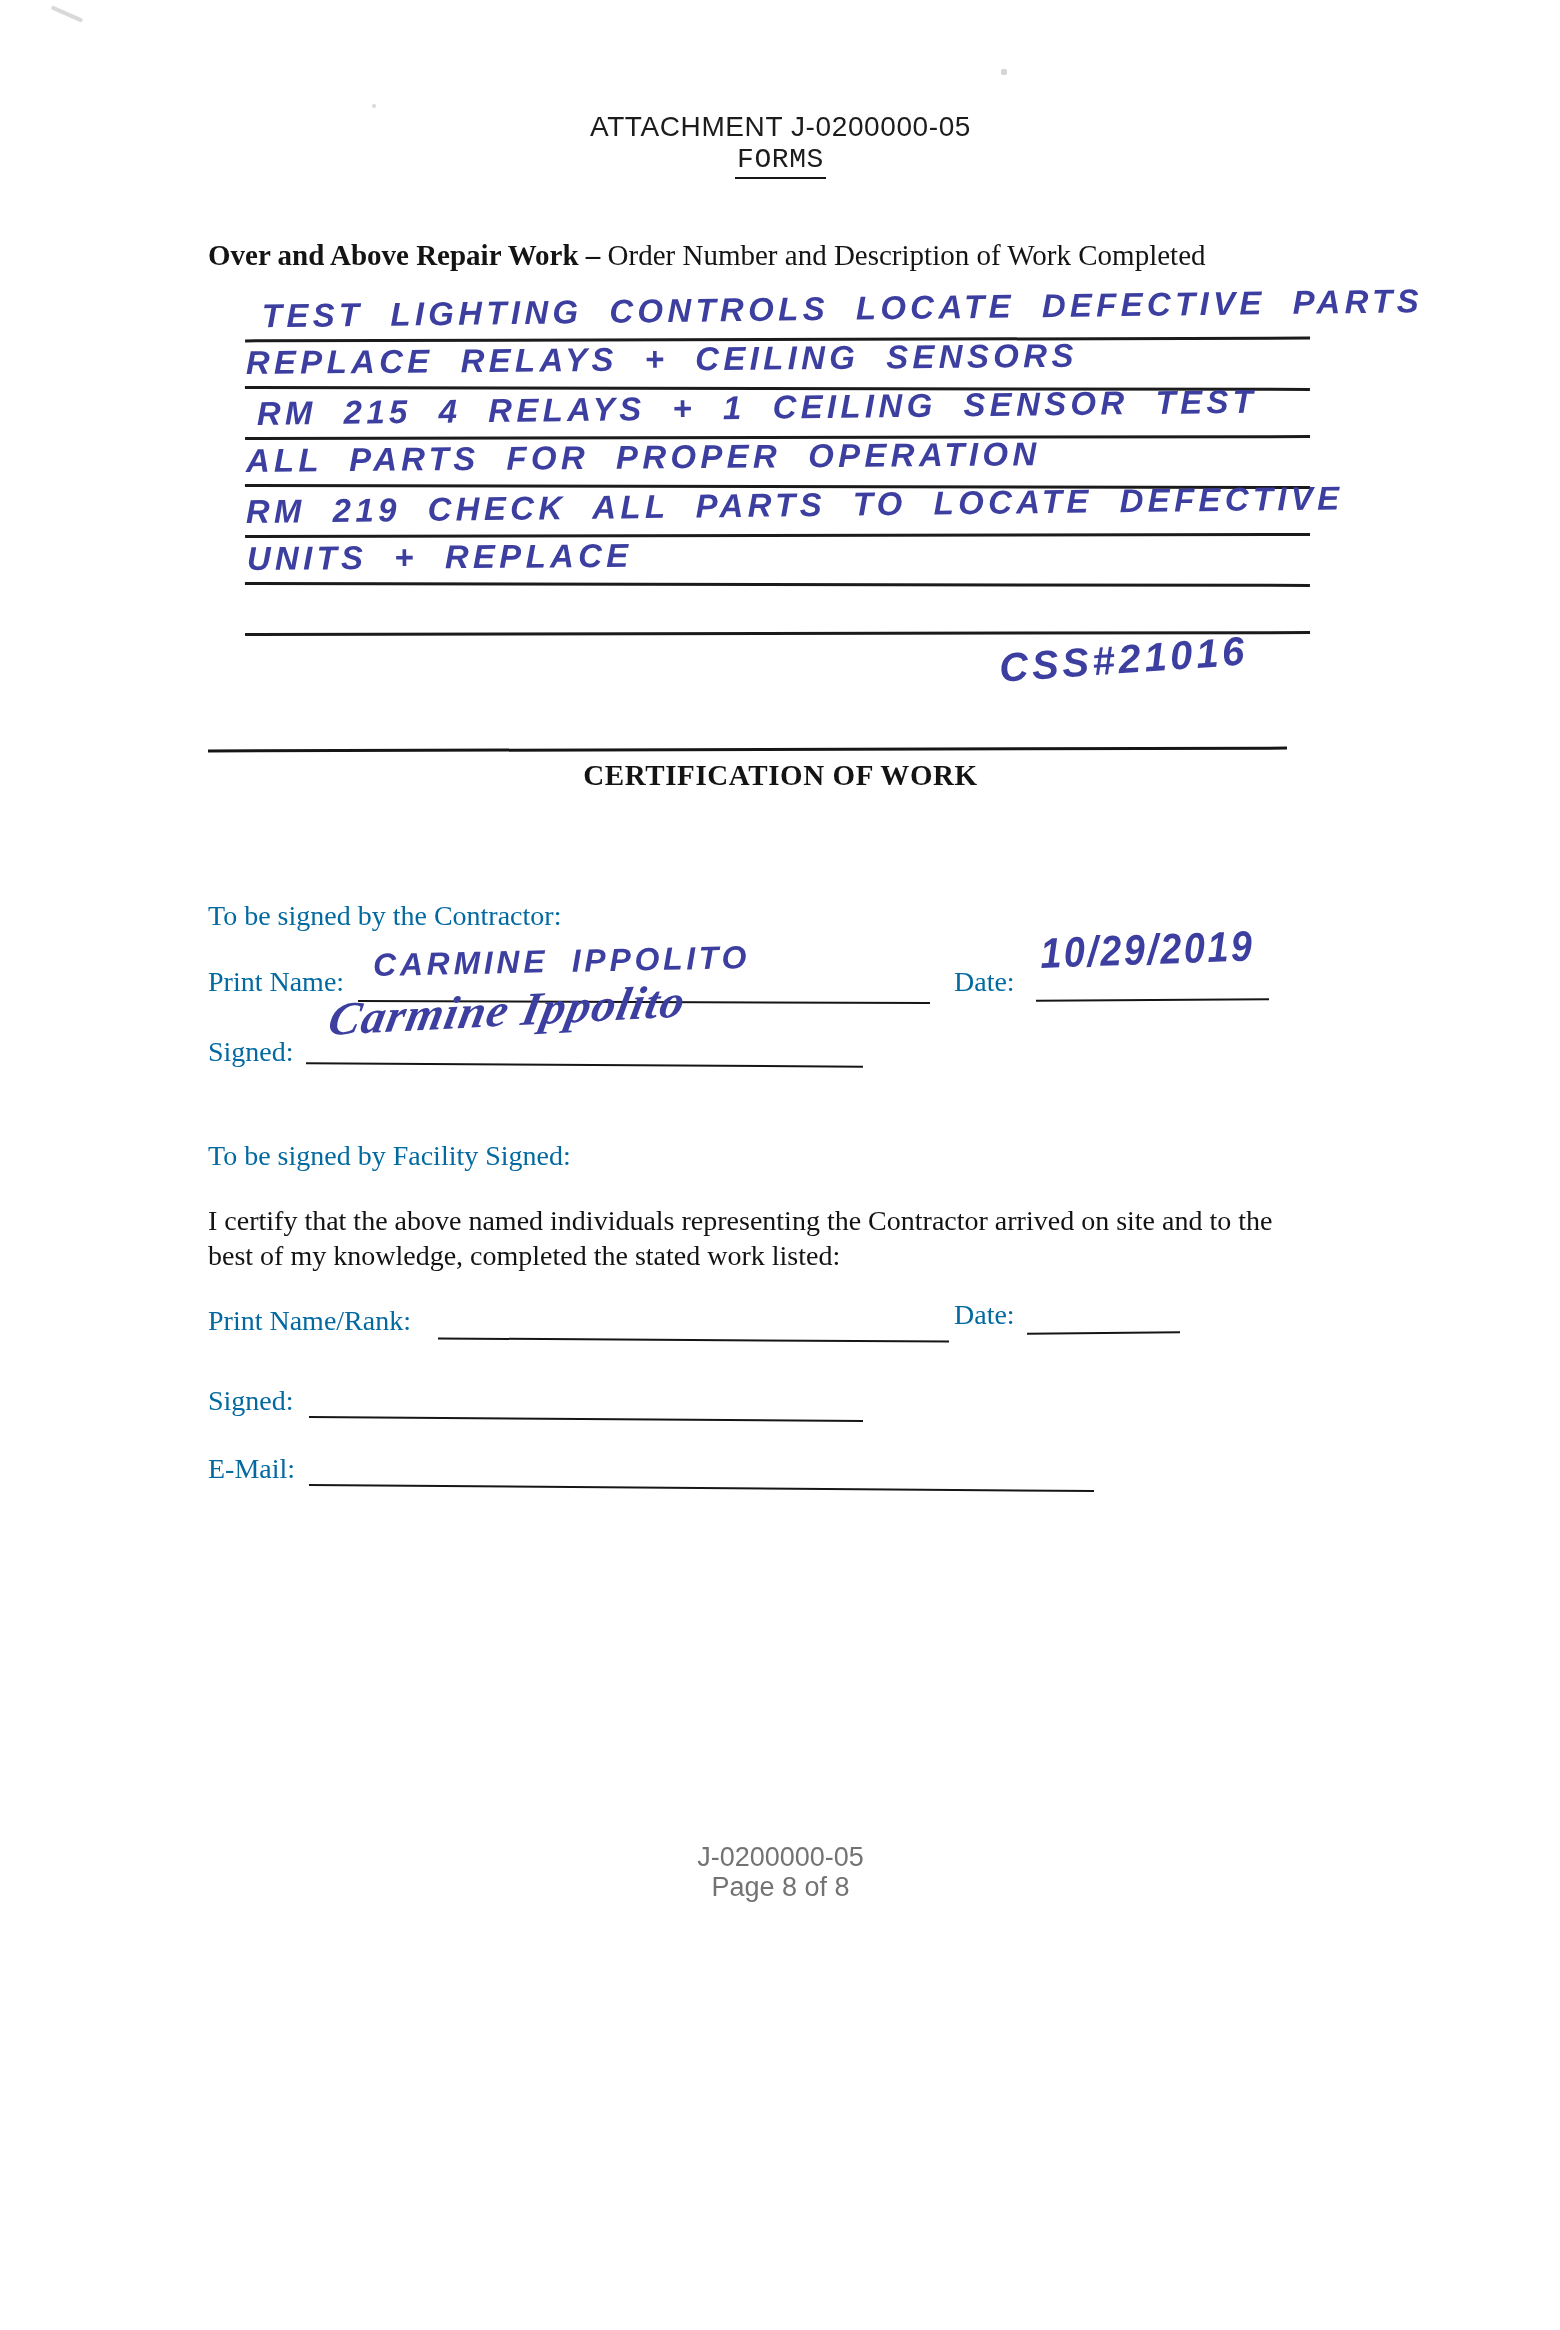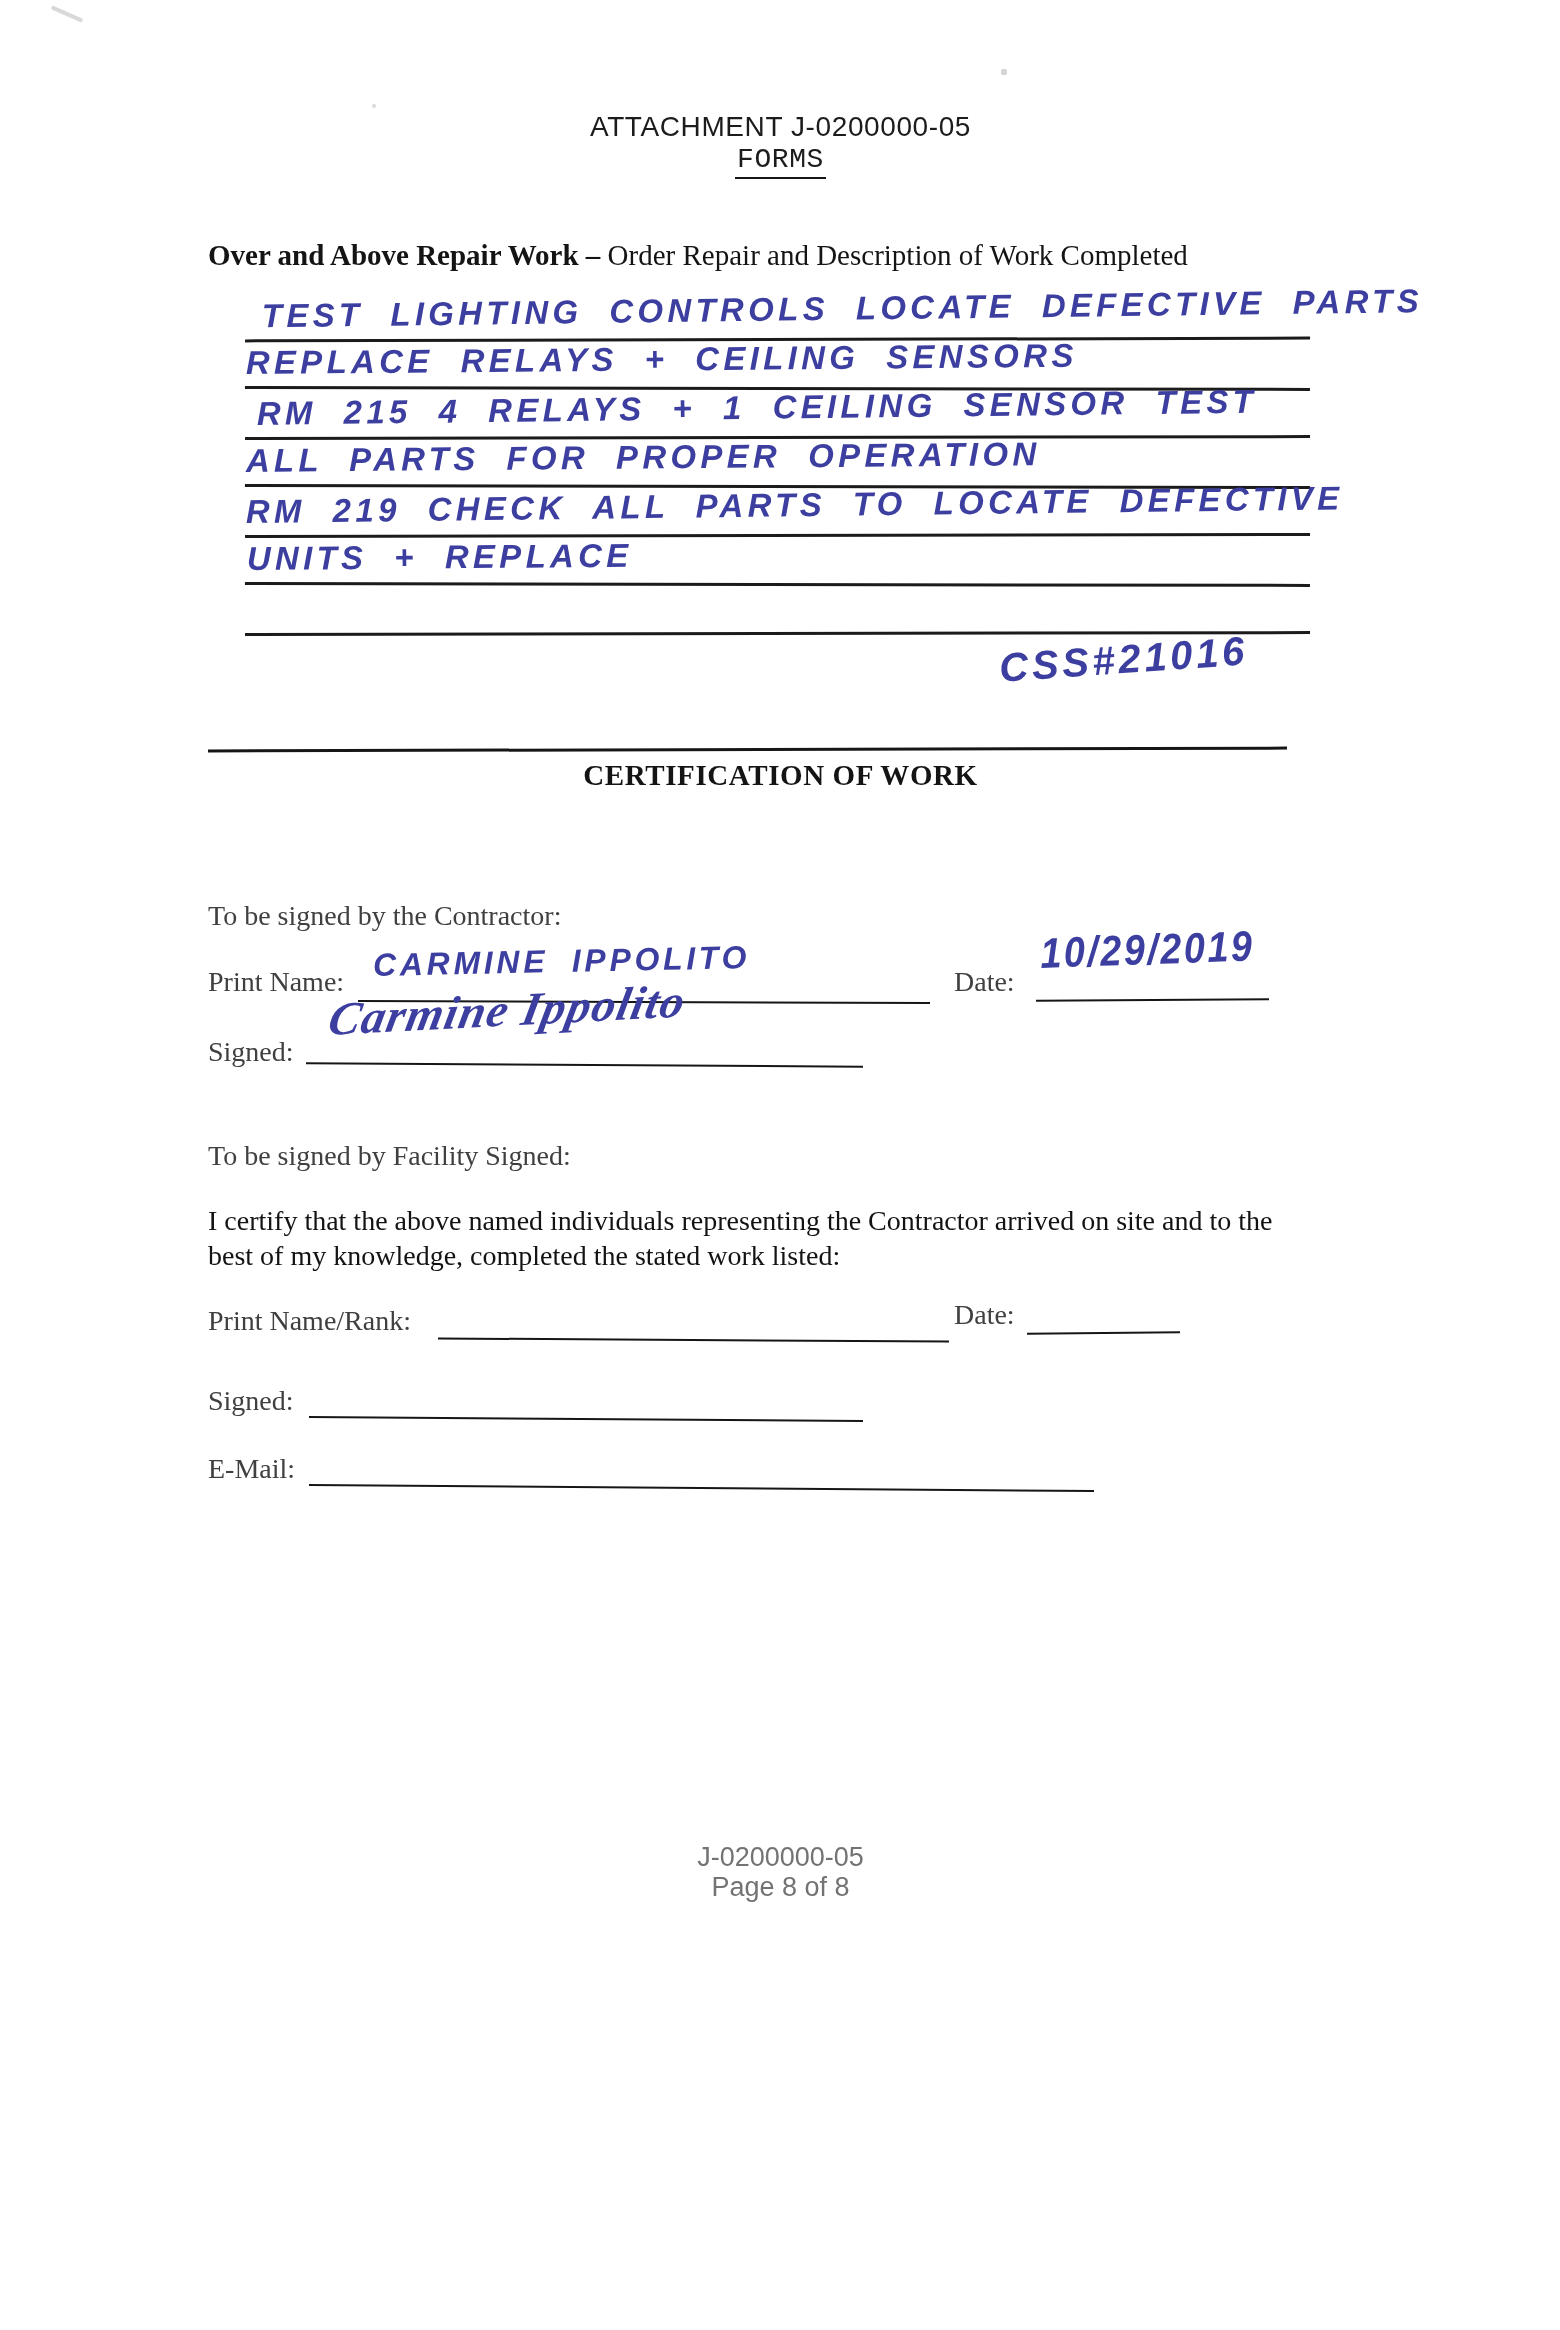--- a/index.html
+++ b/index.html
@@ -19,21 +19,21 @@
   .hline{position:absolute;left:245px;width:1065px;height:50px;border-bottom:3.1px solid #1b1b1b;}
   .hline .hw{position:absolute;bottom:3.7px;white-space:nowrap;}
   .ink{
     color:#3c3f9f;
     font-family:"Liberation Sans", sans-serif;
     font-style:italic;font-weight:600;
   }
   .hw{font-size:33px;letter-spacing:4.3px;word-spacing:13.5px;transform:rotate(-0.6deg);transform-origin:left bottom;}
   .rule{position:absolute;border-top:2.4px solid #161616;}
   .rule.thick{border-top-width:3.1px;}
-  .label{font-size:28px;color:#404040;}
+  .label{font-size:28px;color:#0369a1;}
   .para{font-size:28px;line-height:35px;color:#131313;}
   .speck{position:absolute;background:#b9b9b9;border-radius:1.8px;}
   .sig{
     font-family:"Liberation Serif", serif;font-style:italic;font-weight:600;
     color:#3c3f9f;font-size:47px;letter-spacing:1.2px;
     transform:skewX(-14deg) rotate(-3deg);transform-origin:left bottom;white-space:nowrap;
   }
   .hw-name{font-size:32px;letter-spacing:3.7px;word-spacing:11px;transform:rotate(-1.2deg);white-space:nowrap;}
   .hw-date{font-size:38px;letter-spacing:2.4px;transform:rotate(-2deg) scaleY(1.12);transform-origin:left bottom;white-space:nowrap;}
   .hw-ref{font-size:40px;font-weight:700;letter-spacing:3.7px;transform:rotate(-4deg);white-space:nowrap;}
@@ -49,21 +49,21 @@
   <div class="speck" style="left:372px;top:104px;width:4.3px;height:4.3px;opacity:.5;"></div>
 
   <div class="abs centered hdr sans" style="top:111px;">
     <span>ATTACHMENT J-0200000-05</span>
   </div>
   <div class="abs centered hdr sans" style="top:144px;font-family:Liberation Mono, monospace;">
     <span class="underlined">FORMS</span>
   </div>
 
   <div class="abs title serif" style="left:208px;top:239px;">
-    <b>Over and Above Repair Work – </b><span>Order Repair and Description of Work Completed</span>
+    <b>Over and Above Repair Work – </b><span>Order Number and Description of Work Completed</span>
   </div>
 
   <div class="hline" style="top:288px;transform:rotate(-0.15deg);">
     <span class="hw ink" style="left:17px;">TEST LIGHTING CONTROLS LOCATE DEFECTIVE PARTS</span>
   </div>
   <div class="hline" style="top:337px;transform:rotate(0.1deg);">
     <span class="hw ink" style="left:1.2px;">REPLACE RELAYS + CEILING SENSORS</span>
   </div>
   <div class="hline" style="top:386px;transform:rotate(-0.1deg);">
     <span class="hw ink" style="left:12.2px;">RM 215 4 RELAYS + 1 CEILING SENSOR TEST</span>

